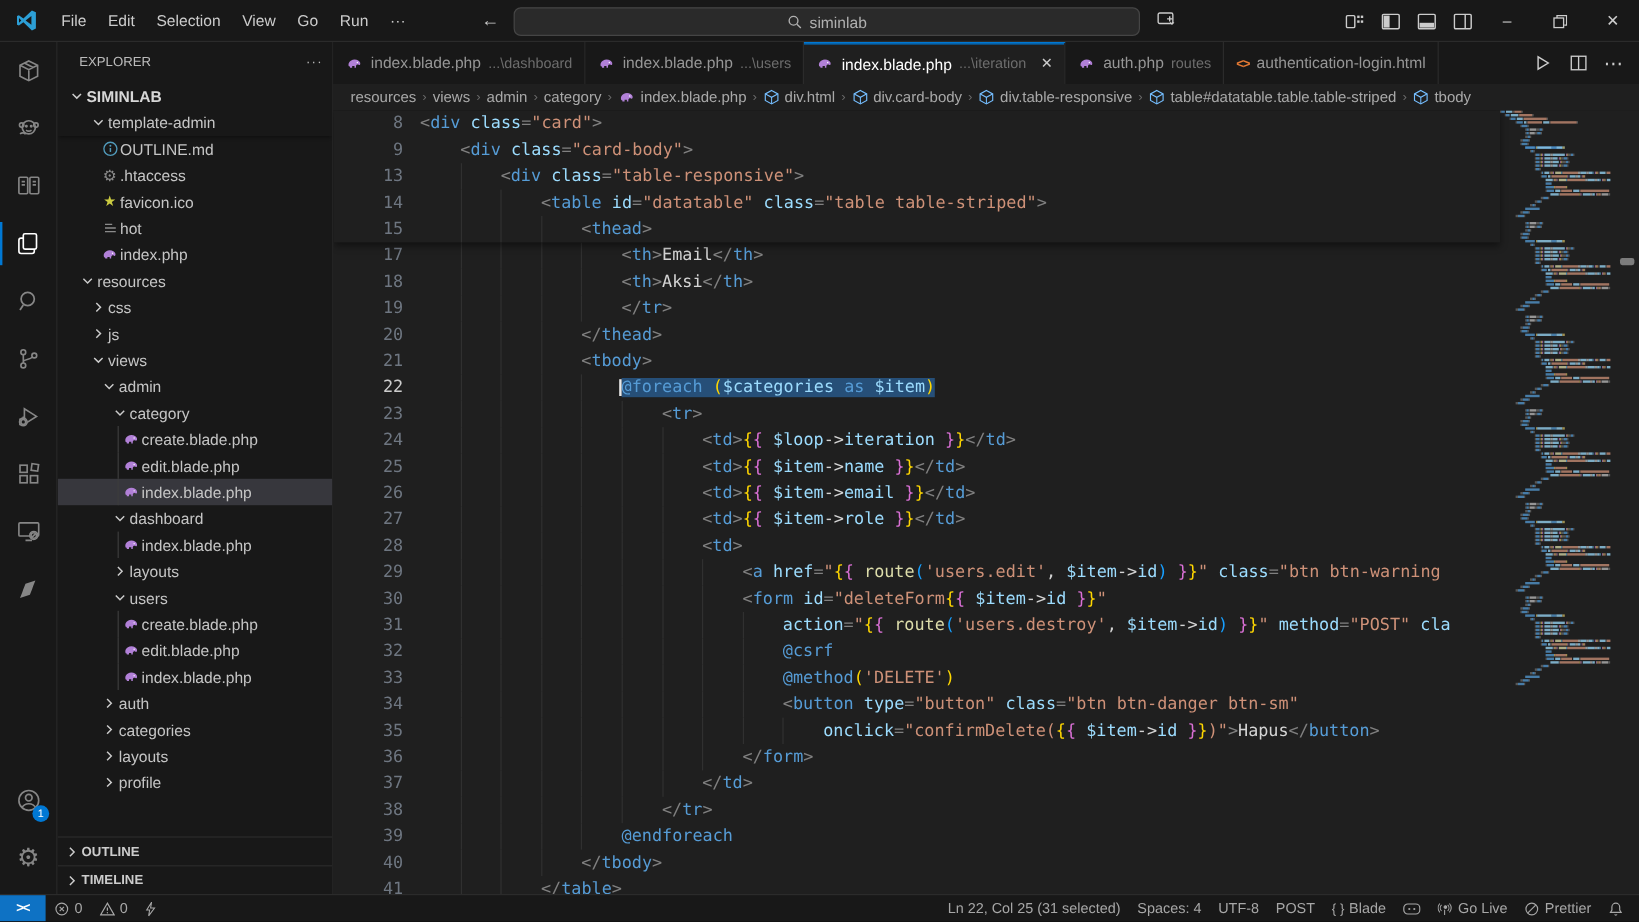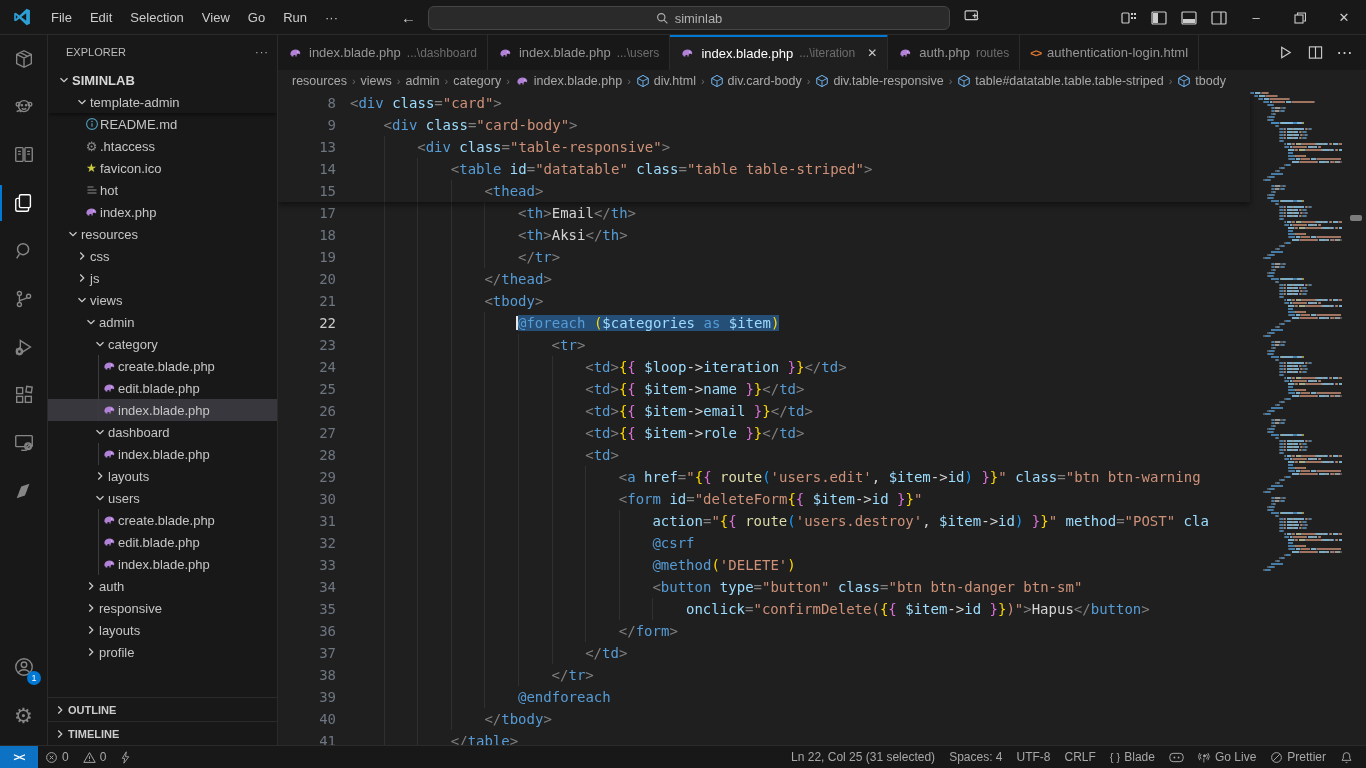--- a/index.html
+++ b/index.html
@@ -274,21 +274,21 @@
           <span>template-admin</span>
         </div>
         <div class="trow" style="padding-left:35px">
           <span class="ficon">
             <svg width="14" height="14" viewBox="0 0 16 16">
               <circle cx="8" cy="8" r="6.2" fill="none" stroke="#519aba" stroke-width="1.3"></circle>
               <rect x="7.3" y="7.2" width="1.4" height="3.8" fill="#519aba"></rect>
               <circle cx="8" cy="5.1" r=".95" fill="#519aba"></circle>
             </svg>
           </span>
-          <span>README.md</span>
+          <span>OUTLINE.md</span>
         </div>
         <div class="trow" style="padding-left:35px">
           <span class="ficon">
             <span style="color:#8a8a8a;font-size:13px">⚙</span>
           </span>
           <span>.htaccess</span>
         </div>
         <div class="trow" style="padding-left:35px">
           <span class="ficon">
             <span style="color:#cbcb41;font-size:12px">★</span>
@@ -461,21 +461,21 @@
             </svg>
           </span>
           <span>auth</span>
         </div>
         <div class="trow" style="padding-left:35px">
           <span class="chev">
             <svg width="14" height="14" viewBox="0 0 16 16">
               <path d="M6 4l4 4-4 4" fill="none" stroke="#cccccc" stroke-width="1.4"></path>
             </svg>
           </span>
-          <span>responsive</span>
+          <span>categories</span>
         </div>
         <div class="trow" style="padding-left:35px">
           <span class="chev">
             <svg width="14" height="14" viewBox="0 0 16 16">
               <path d="M6 4l4 4-4 4" fill="none" stroke="#cccccc" stroke-width="1.4"></path>
             </svg>
           </span>
           <span>layouts</span>
         </div>
         <div class="trow" style="padding-left:35px">
@@ -2614,21 +2614,21 @@
         <div class="st-item">
           <span>Ln 22, Col 25 (31 selected)</span>
         </div>
         <div class="st-item">
           <span>Spaces: 4</span>
         </div>
         <div class="st-item">
           <span>UTF-8</span>
         </div>
         <div class="st-item">
-          <span>CRLF</span>
+          <span>POST</span>
         </div>
         <div class="st-item">
           <span><span style="font-size:11px">{ }</span></span>
           <span>Blade</span>
         </div>
         <div class="st-item">
           <span>
             <svg width="15" height="13" viewBox="0 0 18 14">
               <rect x="1" y="2" width="16" height="10" rx="4" fill="none" stroke="#a7a7a7" stroke-width="1.2"></rect>
               <circle cx="6.5" cy="7" r="1.1" fill="#a7a7a7"></circle>

